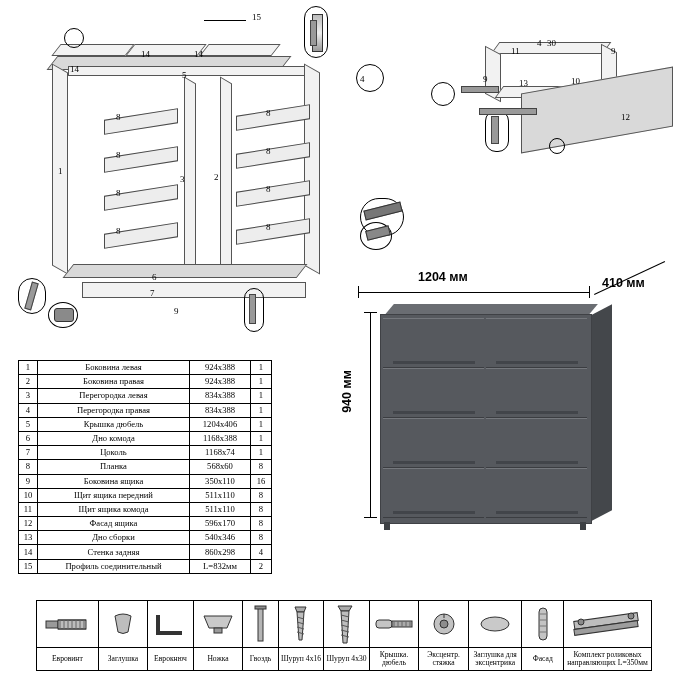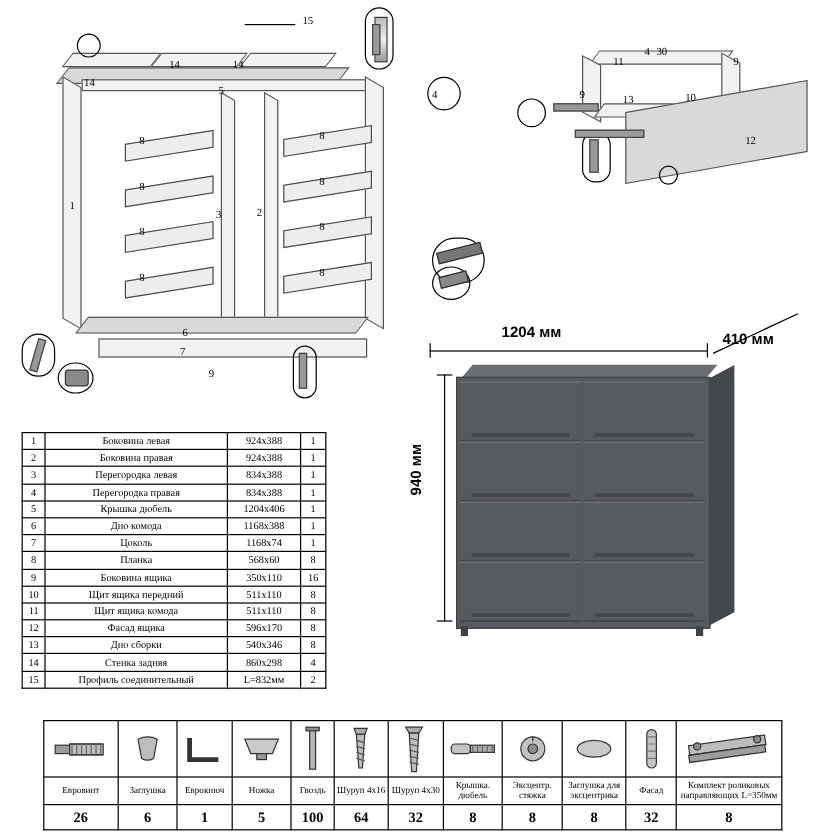--- a/index.html
+++ b/index.html
@@ -384,30 +384,16 @@
           <td>Ножка</td>
           <td>Гвоздь</td>
           <td>Шуруп 4х16</td>
           <td>Шуруп 4х30</td>
           <td>Крышка. дюбель</td>
           <td>Эксцентр. стяжка</td>
           <td>Заглушка для эксцентрика</td>
           <td>Фасад</td>
           <td>Комплект роликовых направляющих L=350мм</td>
         </tr>
-      <tr class="qty" id="hw-qty">
-          <td>26</td>
-          <td>6</td>
-          <td>1</td>
-          <td>5</td>
-          <td>100</td>
-          <td>64</td>
-          <td>32</td>
-          <td>8</td>
-          <td>8</td>
-          <td>8</td>
-          <td>32</td>
-          <td>8</td>
-        </tr>
     </tbody>
   </table>
 
 </div>
 
 </body></html>

